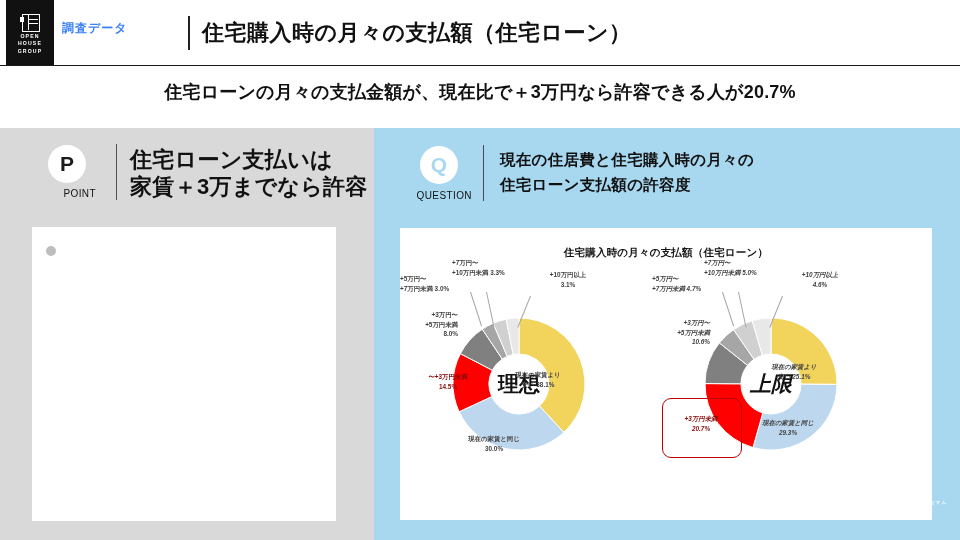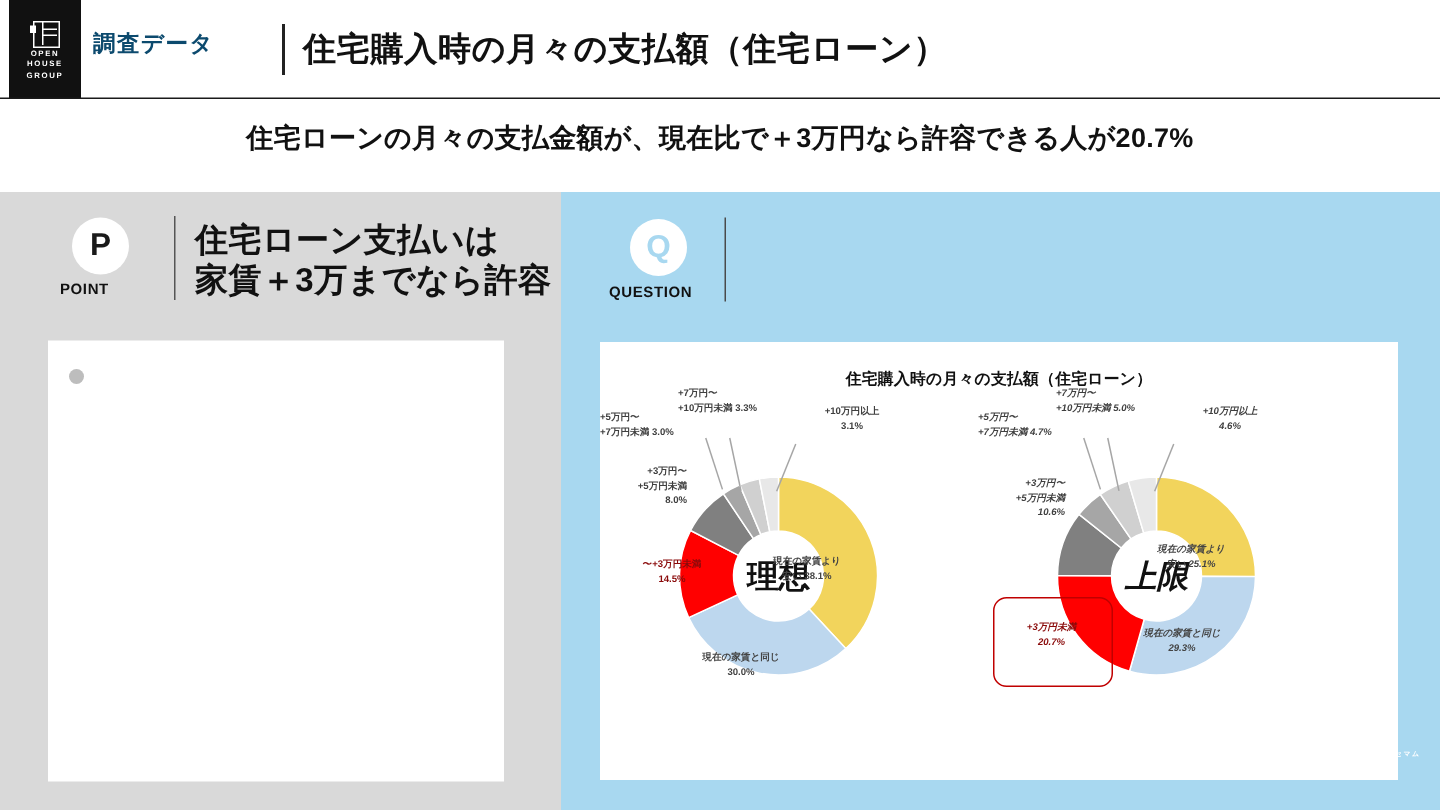--- a/index.html
+++ b/index.html
@@ -13,39 +13,39 @@
   .logo-box{position:absolute;left:6px;top:0;width:48px;height:66px;background:#111;
             display:flex;flex-direction:column;align-items:center;justify-content:center;gap:1px;}
   .logo-mark{width:20px;height:20px;position:relative;}
   .logo-mark .sq{position:absolute;left:2px;top:2px;width:16px;height:16px;border:1.3px solid #fff;}
   .logo-mark .v1{position:absolute;left:8px;top:2px;width:1.2px;height:16px;background:#fff;}
   .logo-mark .h1{position:absolute;left:8px;top:7px;width:10px;height:1.2px;background:#fff;}
   .logo-mark .h2{position:absolute;left:8px;top:11px;width:10px;height:1.2px;background:#fff;}
   .logo-mark .tab{position:absolute;left:0px;top:5px;width:4px;height:5px;background:#fff;}
   .logo-txt{color:#fff;font-size:5.2px;letter-spacing:1.1px;line-height:6.6px;text-align:center;font-weight:700;}
 
-  .kicker{position:absolute;left:62px;top:20px;font-size:15px;font-weight:700;color:#0c4a6e;
+  .kicker{position:absolute;left:62px;top:20px;font-size:12px;font-weight:700;color:#3b82f6;
           letter-spacing:1px;font-family:Liberation Serif, serif;}
   .kicker-div{position:absolute;left:188px;top:16px;width:1.6px;height:34px;background:#222;}
   .hdr-title{position:absolute;left:202px;top:18px;font-size:22px;font-weight:700;color:#111;
              letter-spacing:.5px;}
 
   .lede{position:absolute;left:0;top:80px;width:960px;text-align:center;
         font-size:18px;font-weight:700;color:#111;letter-spacing:.2px;}
 
   
   .gray-panel{position:absolute;left:0;top:128px;width:374px;height:412px;background:#d9d9d9;}
   .gray-arrow{position:absolute;left:374px;top:150px;width:0;height:0;
               border-top:25px solid transparent;border-bottom:25px solid transparent;
               border-left:24px solid #d9d9d9;}
   .blue-panel{position:absolute;left:374px;top:128px;width:586px;height:412px;background:#a8d8f0;}
 
   .badge{position:absolute;width:38px;height:38px;border-radius:50%;background:#fff;
          color:#1a1a1a;font-size:21px;font-weight:700;display:flex;align-items:center;justify-content:center;}
-  .badge-cap{position:absolute;font-size:10px;font-weight:700;color:#111;letter-spacing:.4px;text-align:left;}
+  .badge-cap{position:absolute;font-size:10px;font-weight:400;color:#111;letter-spacing:.4px;text-align:right;}
   .vdiv{position:absolute;width:1.4px;background:#555;}
 
   .p-badge{left:48px;top:145px;}
   .p-cap{left:40px;top:188px;width:56px;}
   .p-div{left:116px;top:144px;height:56px;}
   .p-head{position:absolute;left:130px;top:146px;font-size:22px;font-weight:700;color:#111;
           line-height:27px;letter-spacing:.3px;}
 
   .q-badge{left:420px;top:146px;background:#fff;color:#a8d8f0;}
   .q-cap{left:406px;top:190px;width:66px;}
@@ -128,20 +128,24 @@
 
   <div class="point-card">
     <div class="pc-bullet"></div>
   </div>
 
   <div class="blue-panel"></div>
 
   <div class="badge q-badge">Q</div>
   <div class="badge-cap q-cap">QUESTION</div>
   <div class="vdiv q-div"></div>
+  <div class="q-head">
+    <div>現在の住居費と住宅購入時の月々の</div>
+    <div>住宅ローン支払額の許容度</div>
+  </div>
 
   <div class="chart-card">
     <div class="chart-title">住宅購入時の月々の支払額（住宅ローン）</div>
 
     <div class="donut-wrap left">
       <svg class="donut-svg" viewBox="0 0 140 140">
         <g id="slices-0">
             <path d="M70 4 A66 66 0 0 1 114.87692299567965 118.39485285068898 L90.39860136167258 91.99766038667681 A30 30 0 0 0 70 40 Z" fill="#f2d45c" stroke="#ffffff" stroke-width="1"></path>
             <path d="M114.87692299567965 118.39485285068898 A66 66 0 0 1 10.106027980286278 97.7256580751792 L42.77546726376649 82.60257185235419 A30 30 0 0 0 90.39860136167258 91.99766038667681 Z" fill="#bdd7ee" stroke="#ffffff" stroke-width="1"></path>
             <path d="M10.106027980286278 97.7256580751792 A66 66 0 0 1 11.382994378306073 39.66772919898178 L43.35590653559367 56.21260418135536 A30 30 0 0 0 42.77546726376649 82.60257185235419 Z" fill="#ff0000" stroke="#ffffff" stroke-width="1"></path>

